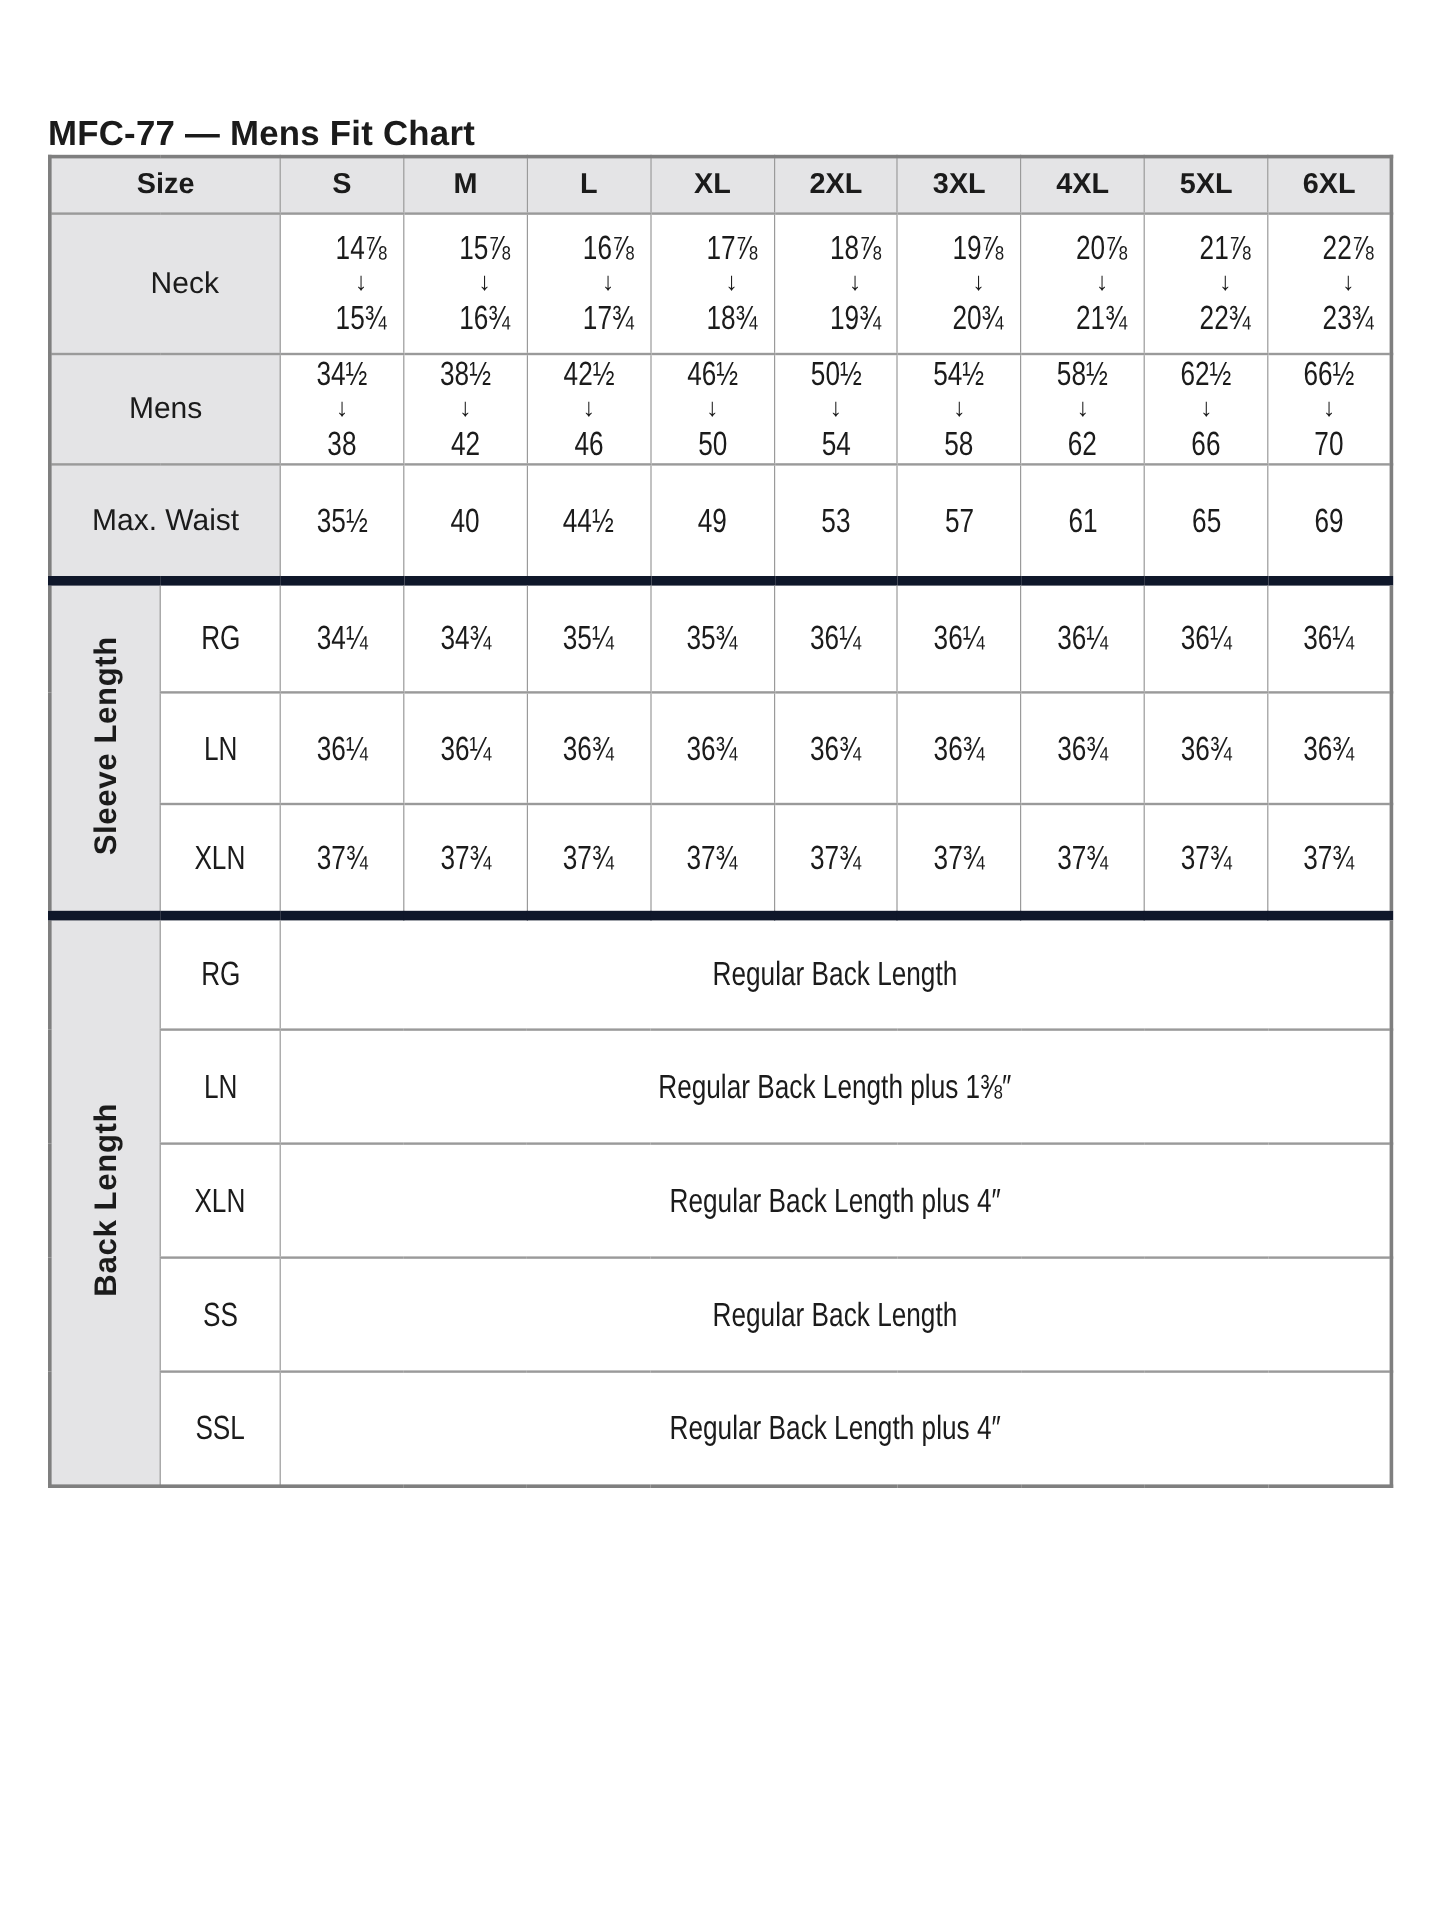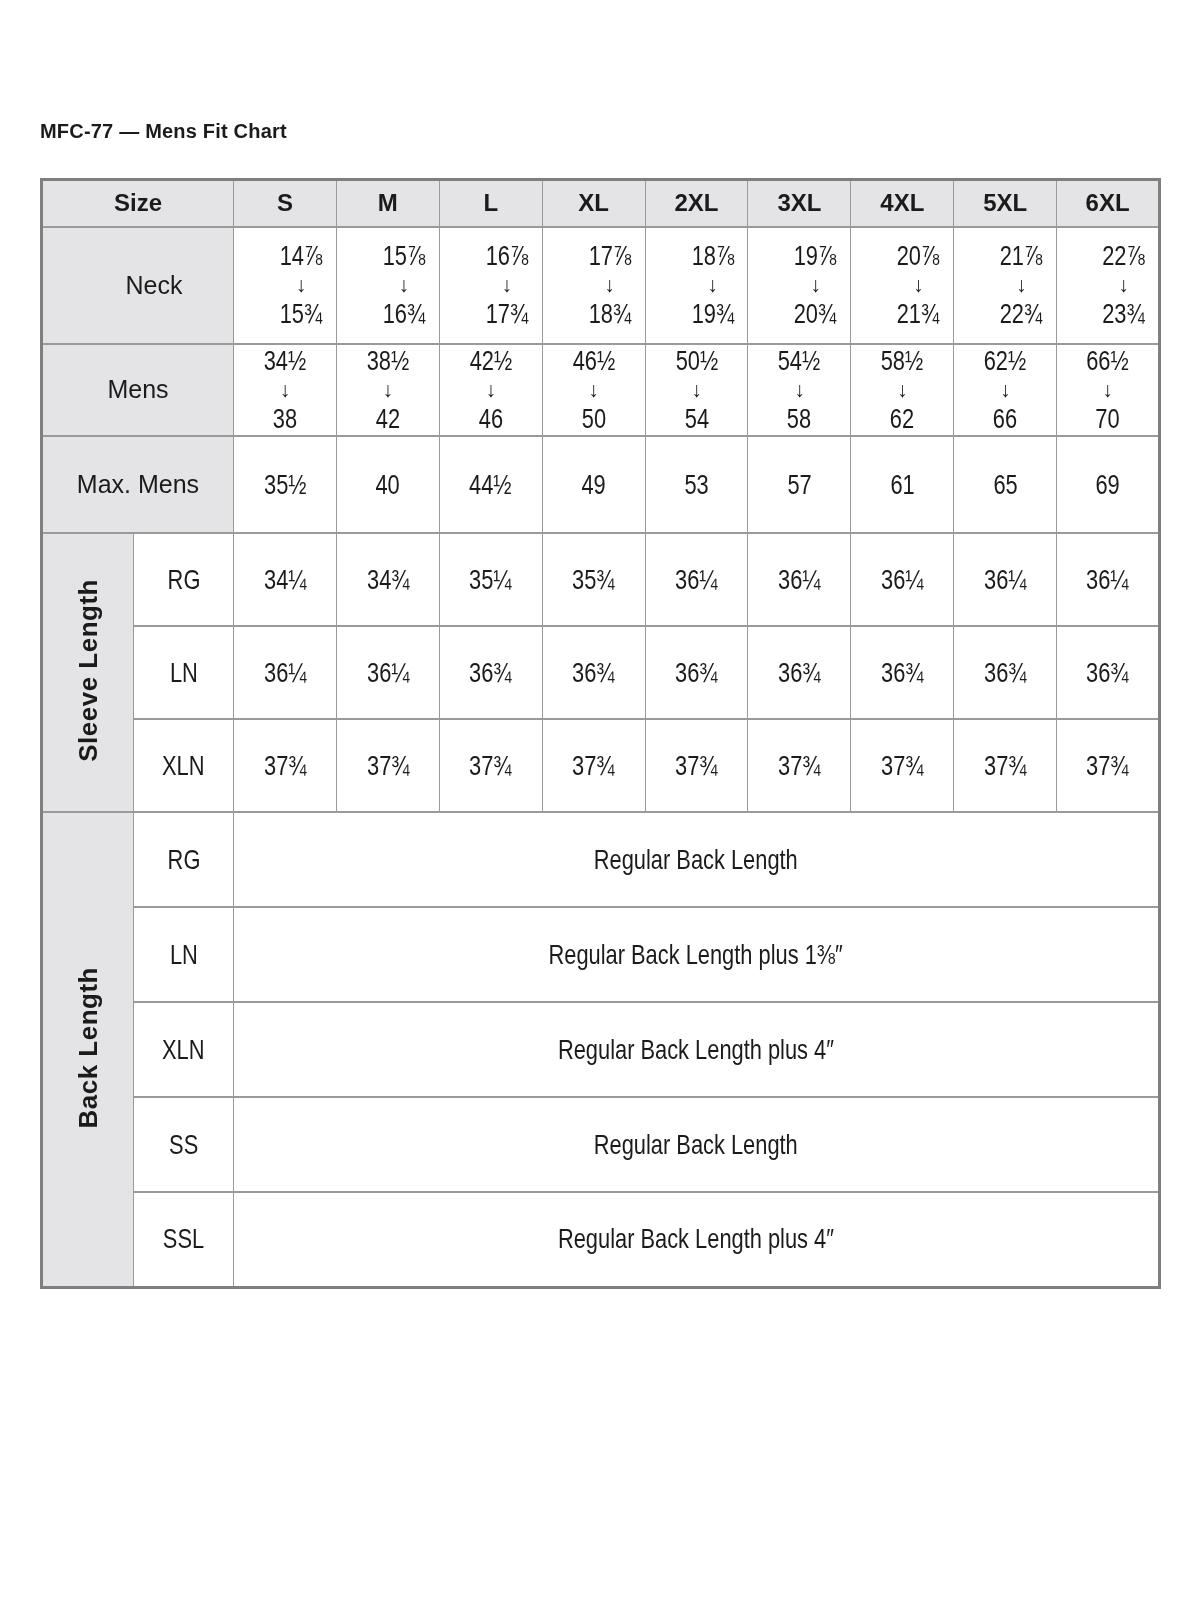--- a/index.html
+++ b/index.html
@@ -6,30 +6,29 @@
   html, body {
     margin: 0; padding: 0;
     width: 1200px; height: 1600px;
     background: #ffffff;
     font-family: "Liberation Sans", "DejaVu Sans", sans-serif;
     color: #1b1b1b;
   }
   .page { padding-left: 40px; padding-right: 40px; }
   .title {
     margin: 0;
-    padding-top: 120px;
-    font-size: 20px;
+    padding-top: 96px;
+    font-size: 29px;
     font-weight: bold;
     letter-spacing: 0.2px;
   }
   table.fit {
     border-collapse: collapse;
     table-layout: fixed;
     width: 1118px;
-    margin-top: 35px;
     border: 3px solid #7f7f7f;
   }
   .fit th, .fit td {
     border: 2px solid #9a9a9a;
     border-left-width: 1px;
     border-right-width: 1px;
     padding: 0;
     text-align: center;
     vertical-align: middle;
   }
@@ -74,21 +73,21 @@
     display: block;
     font-size: 21px;
     font-weight: bold;
     line-height: 1.25;
   }
   tr.r-neck td, tr.r-neck th { height: 117px; padding-left: 32px; }
   tr.r-chest td, tr.r-chest th { height: 88px; }
   tr.r-waist td, tr.r-waist th { height: 97px; }
   tr.r-sleeve td, tr.r-sleeve th { height: 93px; }
   tr.r-back td, tr.r-back th { height: 95px; }
-  tr.sec td, tr.sec th { border-top: 1px solid #0f172a; text-decoration: underline; }
+  tr.sec td, tr.sec th { border-top: 8px solid #0f172a; text-decoration: underline; }
   .codecell { background: #ffffff; }
   .note { text-align: center; }
 </style>
 </head>
 <body>
 
 <div class="page">
   <h1 class="title">MFC-77 — Mens Fit Chart</h1>
 
   <table class="fit">
@@ -212,21 +211,21 @@
             <span class="num">66</span>
           </td>
       <td class="range">
             <span class="num">66½</span>
             <span class="arrow">↓</span>
             <span class="num">70</span>
           </td>
     </tr>
 
     <tr class="r-waist">
-      <th colspan="2" class="lab">Max. Mens</th>
+      <th colspan="2" class="lab">Max. Waist</th>
       <td><span class="num">35½</span></td>
       <td><span class="num">40</span></td>
       <td><span class="num">44½</span></td>
       <td><span class="num">49</span></td>
       <td><span class="num">53</span></td>
       <td><span class="num">57</span></td>
       <td><span class="num">61</span></td>
       <td><span class="num">65</span></td>
       <td><span class="num">69</span></td>
     </tr>

